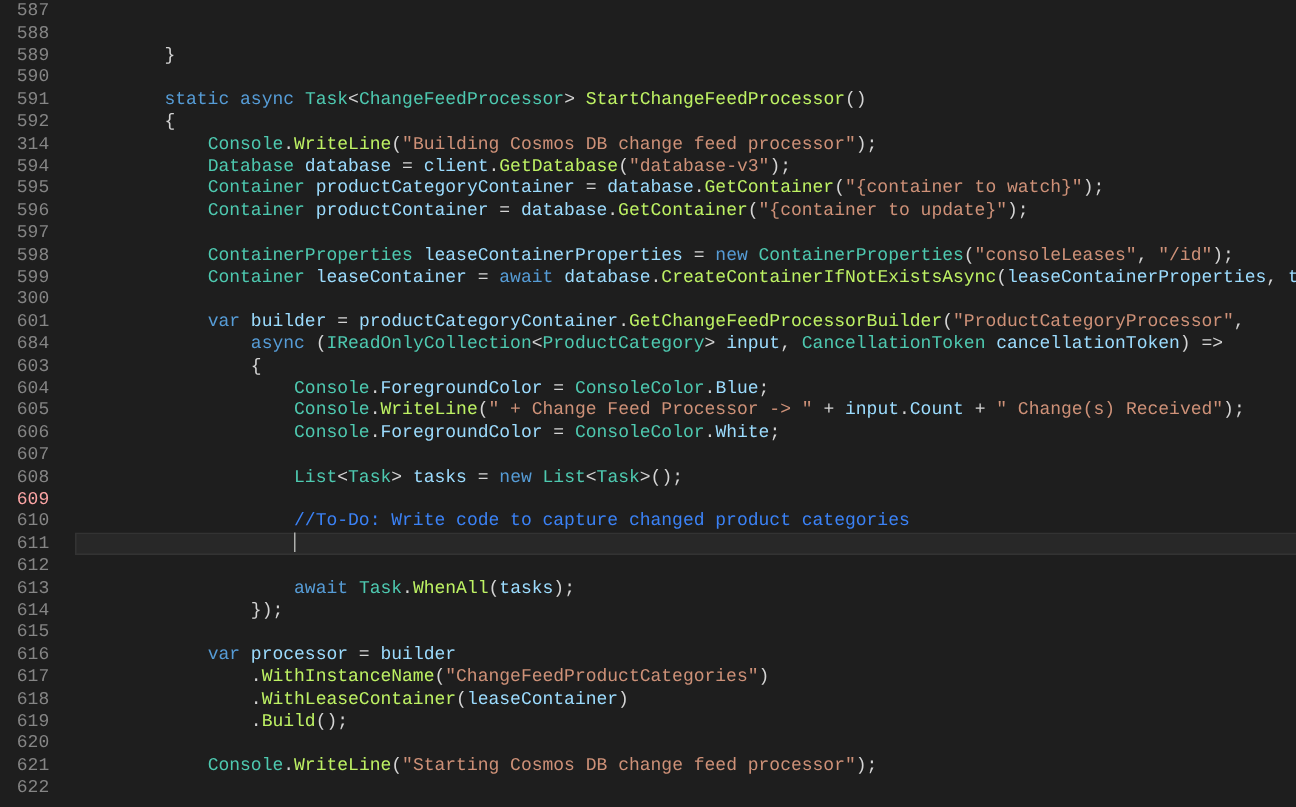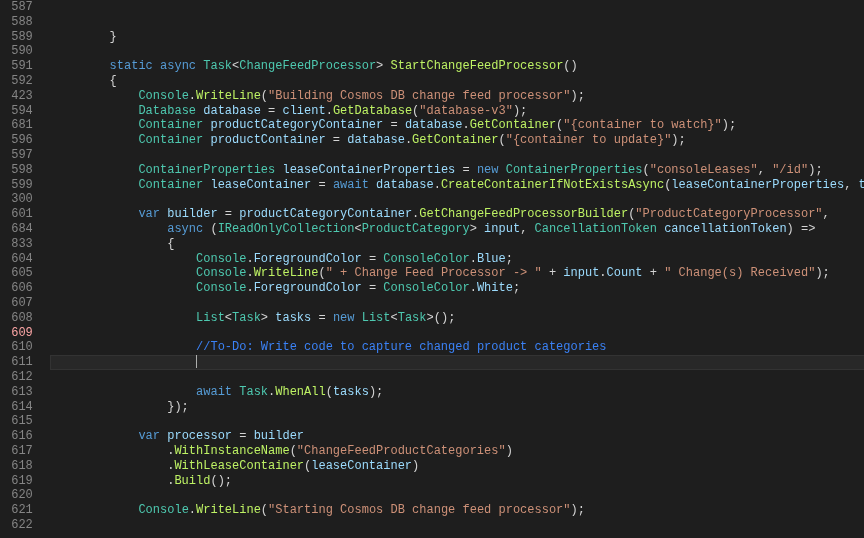--- a/index.html
+++ b/index.html
@@ -66,31 +66,31 @@
 <body>
 
 <div class="editor">
   <div class="gutter" id="gutter">
       <div class="ln">587</div>
       <div class="ln">588</div>
       <div class="ln">589</div>
       <div class="ln">590</div>
       <div class="ln">591</div>
       <div class="ln">592</div>
-      <div class="ln">423</div>
+      <div class="ln">314</div>
       <div class="ln">594</div>
-      <div class="ln">681</div>
+      <div class="ln">595</div>
       <div class="ln">596</div>
       <div class="ln">597</div>
       <div class="ln">598</div>
       <div class="ln">599</div>
       <div class="ln">300</div>
       <div class="ln">601</div>
       <div class="ln">684</div>
-      <div class="ln">833</div>
+      <div class="ln">603</div>
       <div class="ln">604</div>
       <div class="ln">605</div>
       <div class="ln">606</div>
       <div class="ln">607</div>
       <div class="ln">608</div>
       <div class="ln active">609</div>
       <div class="ln">610</div>
       <div class="ln">611</div>
       <div class="ln">612</div>
       <div class="ln">613</div>

